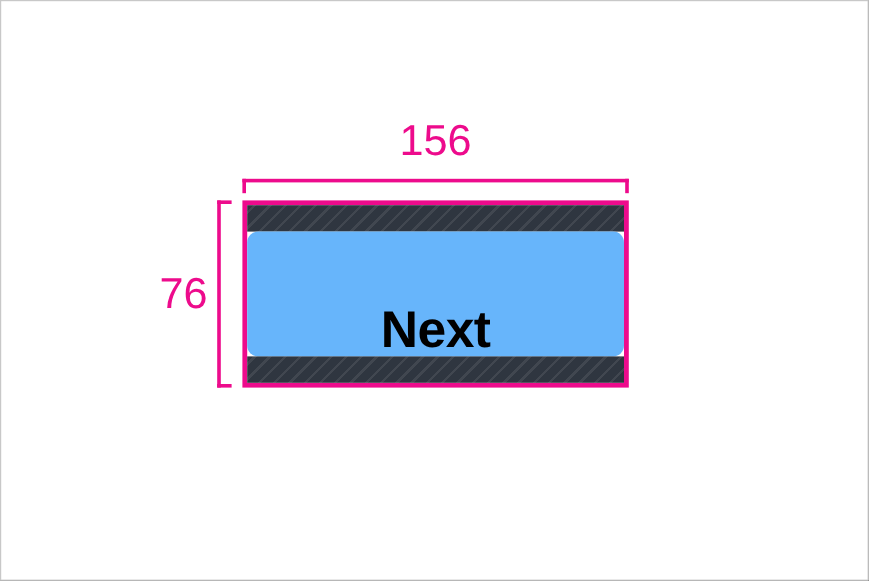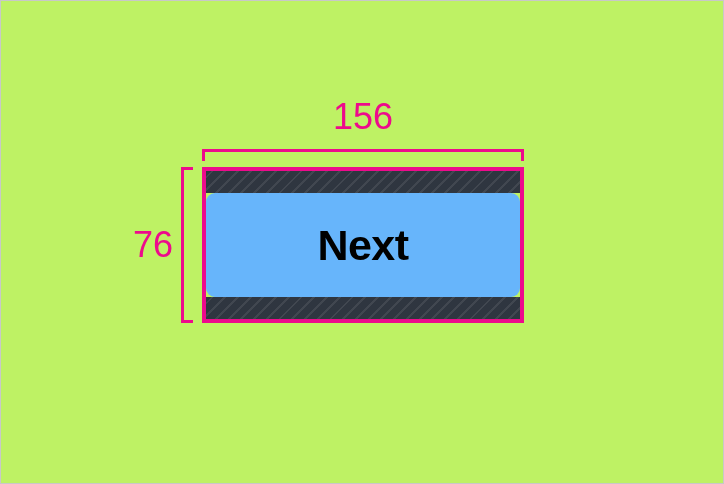--- a/index.html
+++ b/index.html
@@ -9,21 +9,21 @@
     background: #000000;
   }
   body {
     font-family: "Liberation Sans", sans-serif;
   }
 
   #screen {
     position: relative;
     width: 724px;
     height: 484px;
-    background: #bef264;
+    background: #ffffff;
     box-sizing: border-box;
     border: 1px solid #c8c8c8;
     overflow: hidden;
   }
 
   
   #overlay {
     position: absolute;
     left: 0;
     top: 0;
@@ -63,21 +63,21 @@
   
   #content-box {
     position: absolute;
     left: 0;
     right: 0;
     top: 22px;
     bottom: 22px;
     background: #67b5fb;
     border-radius: 9px;
     display: flex;
-    align-items: center;
+    align-items: flex-end;
     justify-content: center;
   }
 
   #button-label {
     color: #000000;
     font-family: "Liberation Sans", sans-serif;
     font-size: 43px;
     font-weight: bold;
     letter-spacing: -0.5px;
     line-height: 1;

